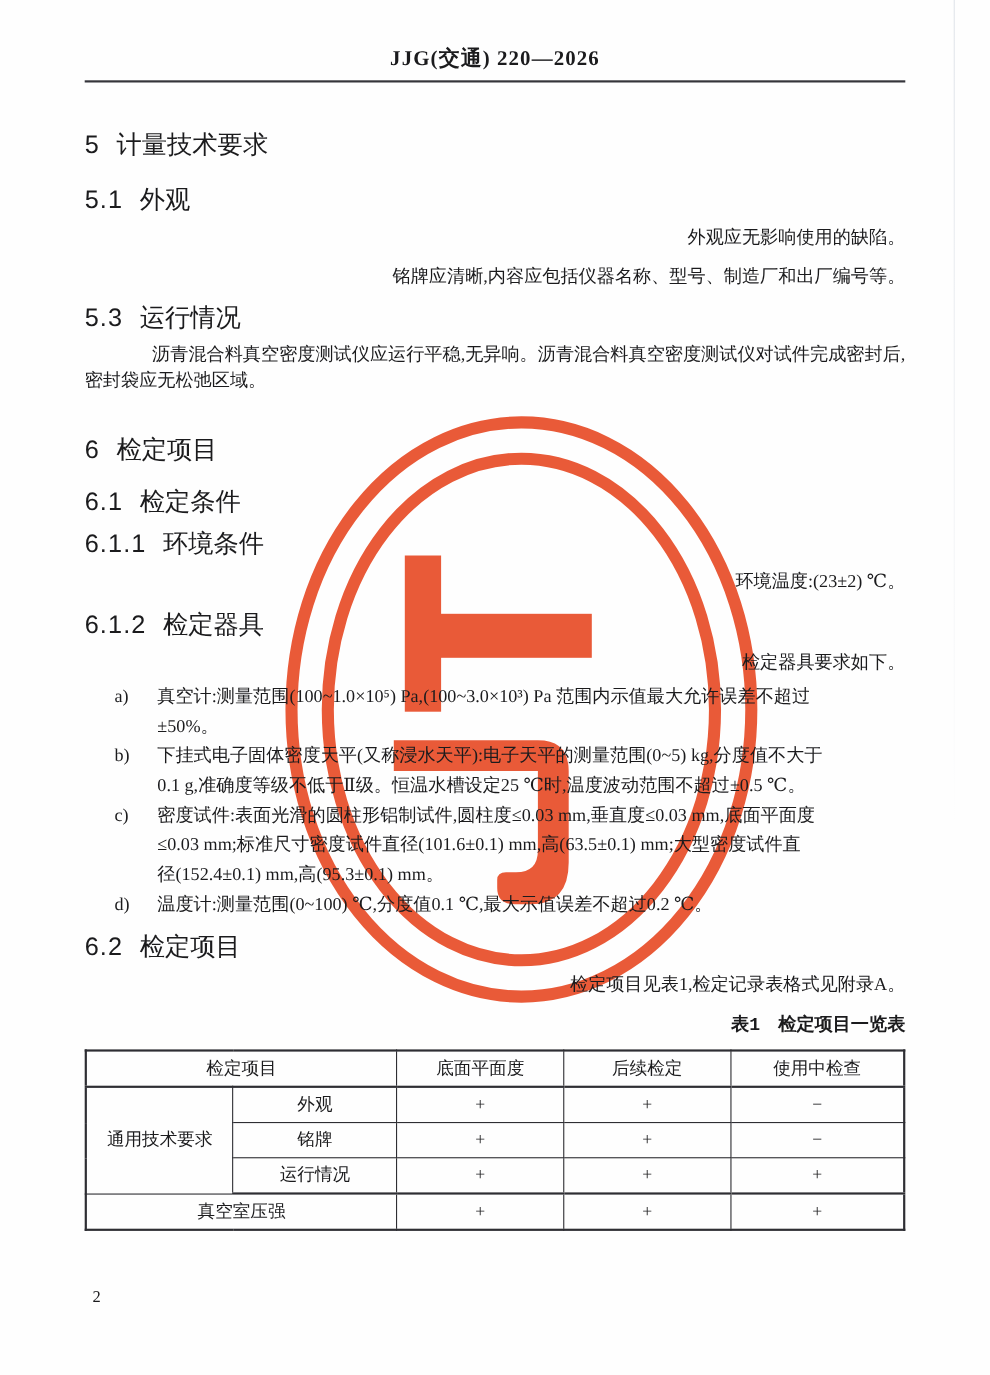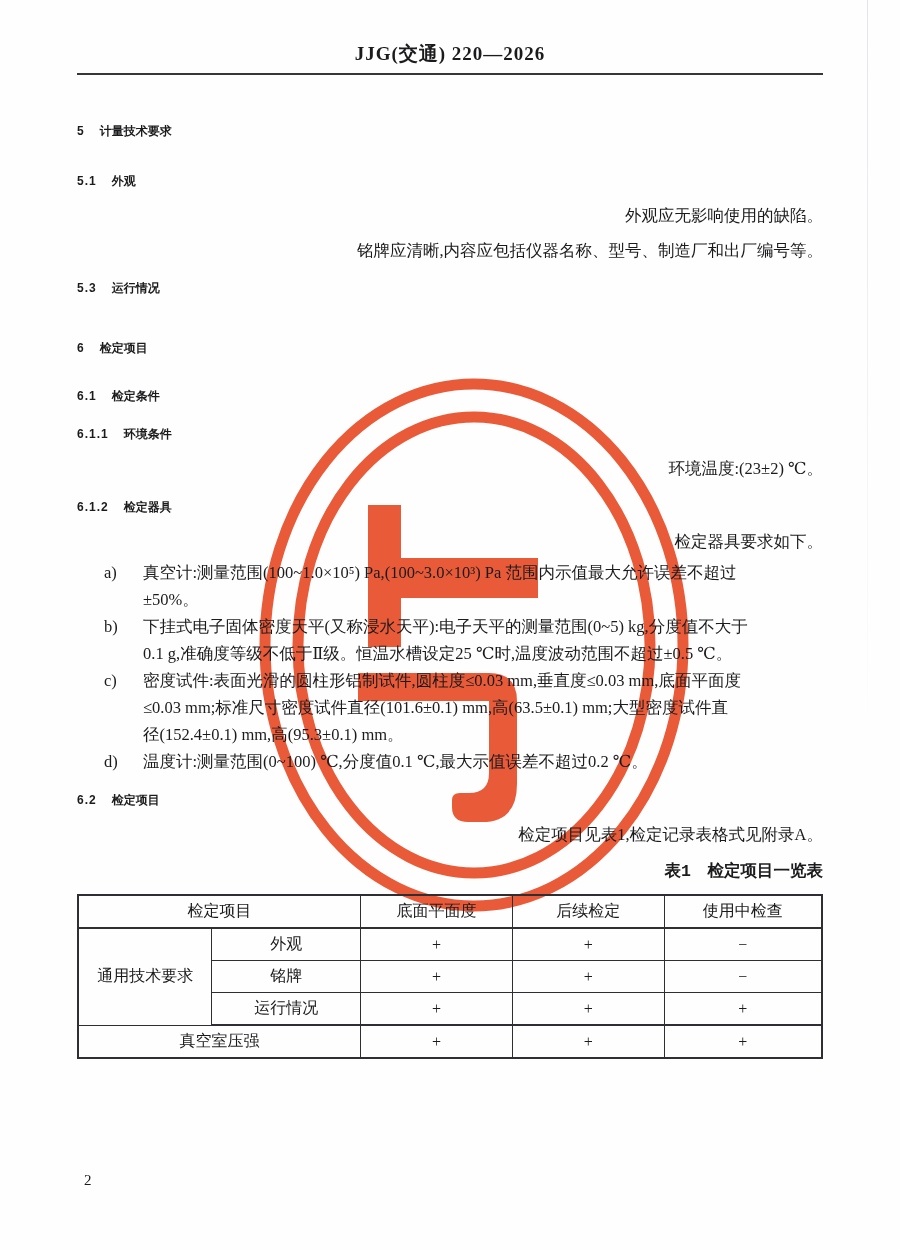--- a/index.html
+++ b/index.html
@@ -15,22 +15,22 @@
 
   
   .stamp{position:absolute;left:252px;top:375px;width:444px;height:540px;z-index:1;opacity:.93;}
 
   
   .content{position:relative;z-index:2;padding:0 77px;}
   .doc-title{padding-top:42px;text-align:center;font-weight:bold;font-size:19px;
     letter-spacing:1px;line-height:24px;}
   .rule{margin-top:7px;border-top:2.5px solid #35353b;}
 
-  .h{font-family:"Liberation Sans","DejaVu Sans",sans-serif;font-weight:700;
-     font-size:12px;line-height:20px;}
+  .h{font-family:"Liberation Sans","DejaVu Sans",sans-serif;font-weight:400;
+     font-size:23px;line-height:20px;}
   .h .h-num{margin-right:15px;letter-spacing:1px;}
   .para{font-size:16.5px;line-height:24px;}
   .indent{text-indent:33px;text-align:right;}
 
   #s5{margin-top:46px}
   #s51{margin-top:30px} #p51{margin-top:13px}
   #s52{margin-top:19px} #p52{margin-top:11px}
   #s53{margin-top:15px} #p53{margin-top:12px}
   #s6{margin-top:40px}
   #s61{margin-top:28px}
@@ -85,20 +85,24 @@
 
     <div class="h" id="s51">
       <span class="h-num">5.1</span><span>外观</span>
     </div>
     <div class="para indent" id="p51">外观应无影响使用的缺陷。</div>
 
     <div class="para indent" id="p52">铭牌应清晰,内容应包括仪器名称、型号、制造厂和出厂编号等。</div>
 
     <div class="h" id="s53">
       <span class="h-num">5.3</span><span>运行情况</span>
+    </div>
+    <div class="para" id="p53">
+      <div class="indent">沥青混合料真空密度测试仪应运行平稳,无异响。沥青混合料真空密度测试仪对试件完成密封后,</div>
+      <div>密封袋应无松弛区域。</div>
     </div>
 
     <div class="h" id="s6">
       <span class="h-num">6</span><span>检定项目</span>
     </div>
 
     <div class="h" id="s61">
       <span class="h-num">6.1</span><span>检定条件</span>
     </div>
 

